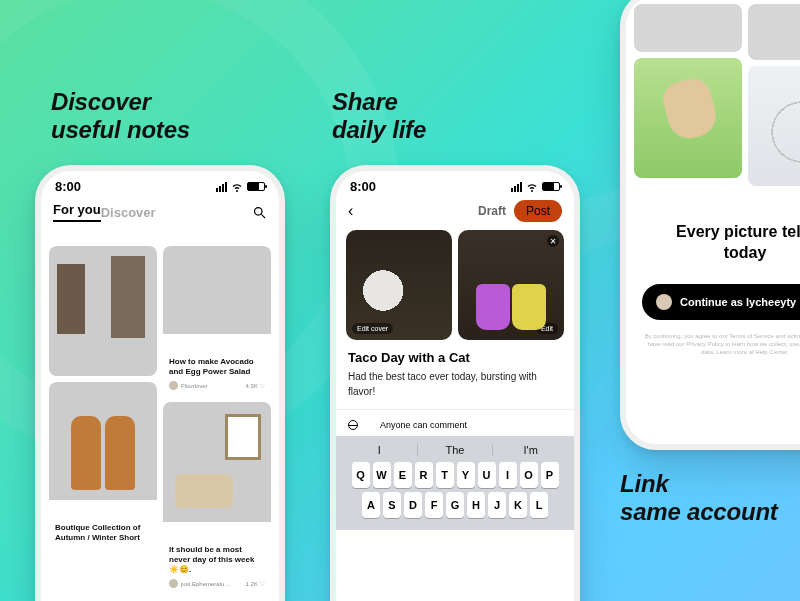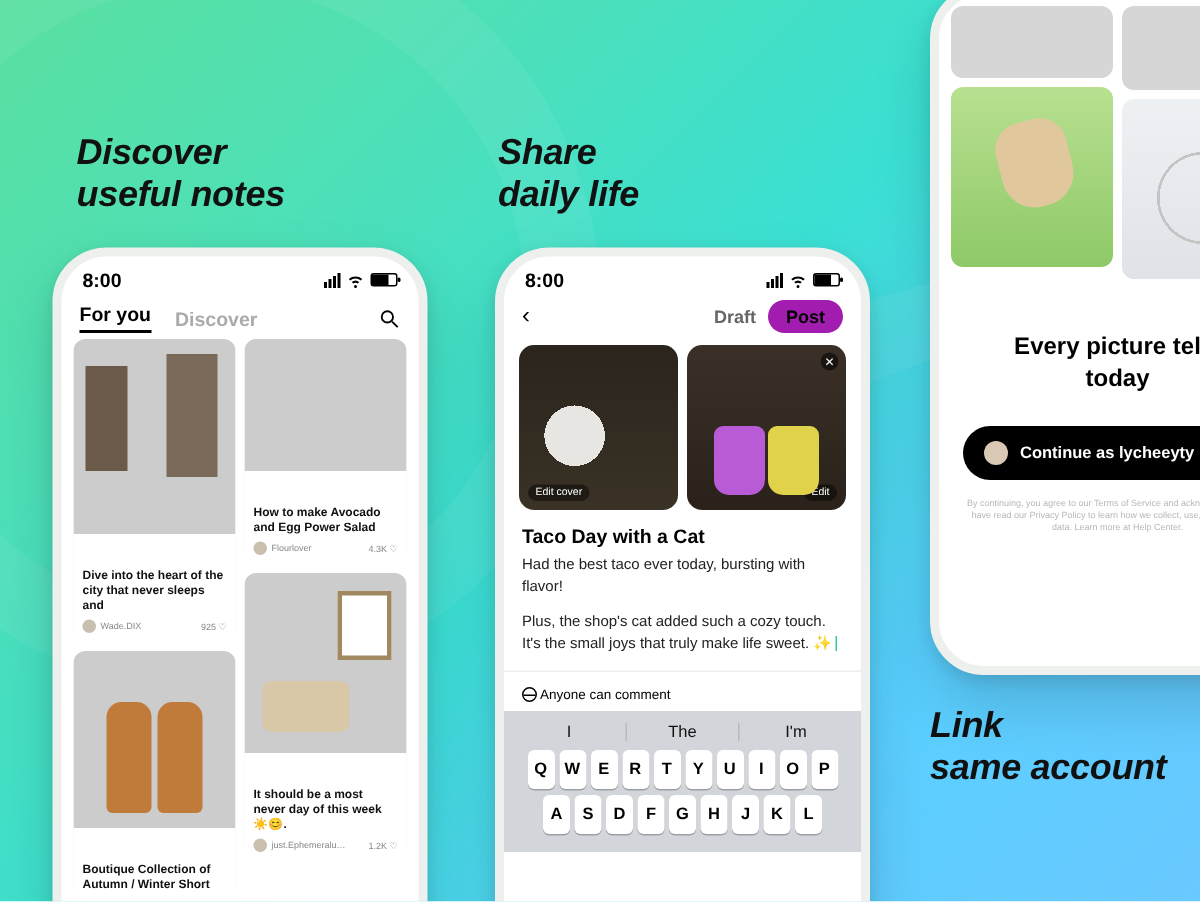--- a/index.html
+++ b/index.html
@@ -36,21 +36,21 @@
   .statusbar .ind { display:flex; gap:4px; align-items:center;}
   .bars { display:flex; gap:1px; align-items:flex-end;}
   .bars span{ width:2px; background:#000;}
   .bars span:nth-child(1){height:4px}.bars span:nth-child(2){height:6px}.bars span:nth-child(3){height:8px}.bars span:nth-child(4){height:10px}
   .wifi { width:12px; height:12px;}
   .batt { width:18px; height:9px; border:1px solid #000; border-radius:2px; position:relative;}
   .batt::after{content:"";position:absolute;right:-3px;top:2px;width:2px;height:3px;background:#000;border-radius:1px;}
   .batt i{display:block;width:70%;height:100%;background:#000;}
 
   
-  .tabs { display:flex; gap:16px; padding:6px 12px 4px; font-size:13px; align-items:center;}
+  .tabs { display:flex; gap:0; padding:6px 12px 24px; font-size:13px; align-items:center;}
   .tabs .active{ font-weight:800; color:#000; border-bottom:2px solid #000; padding-bottom:3px;}
   .tabs .inactive{ color:#aaa; font-weight:600;}
   .tabs .search{ margin-left:auto; width:15px;height:15px;}
   .feed { display:flex; gap:6px; padding:0 8px;}
   .col { flex:1; display:flex; flex-direction:column; gap:6px;}
   .card { background:#f5f5f5; border-radius:8px; overflow:hidden;}
   .card .img { width:100%; background:#ccc;}
   .card .meta { padding:5px 6px 6px; background:#fff;}
   .card .title { font-size:8px; font-weight:700; line-height:1.25; color:#111;margin-top:18px;}
   .card .byline { display:flex; align-items:center; gap:3px; margin-top:4px; font-size:6px; color:#888;}
@@ -67,35 +67,35 @@
   .scene-boots::before{left:22px}.scene-boots::after{right:22px}
   .scene-room{height:120px;background:linear-gradient(180deg,#cbb89a 0 55%,#e8dcc8 55%);position:relative;}
   .scene-room::before{content:"";position:absolute;left:12px;bottom:14px;width:58px;height:34px;background:#d8c8a8;border-radius:6px;}
   .scene-room::after{content:"";position:absolute;right:10px;top:12px;width:30px;height:40px;background:#fff;border:3px solid #a08860;}
 
   
   .topbar2{display:flex;align-items:center;padding:4px 12px 8px;gap:8px;font-size:12px;}
   .topbar2 .back{font-size:16px;font-weight:300;}
   .topbar2 .spacer{flex:1}
   .topbar2 .draft{color:#666;font-weight:600;}
-  .topbar2 .post{background:#a21caf;color:#000;font-weight:700;border-radius:14px;padding:4px 12px;text-align:center;}
+  .topbar2 .post{background:#c2410c;color:#000;font-weight:400;border-radius:14px;padding:4px 12px;text-align:center;}
   .covers{display:flex;gap:6px;padding:0 10px;}
   .cov{flex:1;height:110px;border-radius:10px;position:relative;overflow:hidden;}
   .scene-cat{background:radial-gradient(circle at 35% 55%,#e8e6e2 0 22%,transparent 22%),linear-gradient(#2a241c,#3a3226);}
   .scene-taco{background:linear-gradient(#3a3028,#2a221a);position:relative;}
   .scene-taco::before{content:"";position:absolute;left:18px;bottom:10px;width:34px;height:46px;background:#b95bd6;border-radius:6px 6px 10px 10px;}
   .scene-taco::after{content:"";position:absolute;right:18px;bottom:10px;width:34px;height:46px;background:#e0d24a;border-radius:6px 6px 10px 10px;}
   .cov .tag{position:absolute;left:6px;bottom:6px;font-size:7px;color:#fff;background:rgba(0,0,0,.45);padding:2px 5px;border-radius:8px;}
   .cov .tag.r{left:auto;right:6px;}
   .cov .x{position:absolute;right:5px;top:5px;width:12px;height:12px;border-radius:50%;background:rgba(0,0,0,.55);color:#fff;font-size:8px;display:flex;align-items:center;justify-content:center;}
   .ctitle{padding:10px 12px 4px;font-size:13px;font-weight:800;}
   .cbody{padding:0 12px;font-size:10px;line-height:1.5;color:#222;}
   .cbody .p2{margin-top:8px;}
   .cursor{display:inline-block;width:1px;height:10px;background:#39c99a;margin-left:2px;vertical-align:middle;}
-  .permrow{display:flex;align-items:center;gap:2px;padding:10px 12px 6px;font-size:9px;border-top:1px solid #eee;margin-top:10px;}
+  .permrow{display:flex;align-items:center;gap:22px;padding:10px 12px 6px;font-size:9px;border-top:1px solid #eee;margin-top:10px;}
   .permrow .globe{width:10px;height:10px;border:1px solid #000;border-radius:50%;position:relative;}
   .permrow .globe::before{content:"";position:absolute;left:0;right:0;top:50%;border-top:1px solid #000;}
   .kb{background:#d2d5da;padding:4px 2px 8px;}
   .sugg{display:flex;color:#111;font-size:11px;padding:4px 4px 6px;}
   .sugg span{flex:1;text-align:center;border-right:1px solid #b7bac0;}
   .sugg span:last-child{border:none;}
   .krow{display:flex;gap:3px;justify-content:center;margin-bottom:4px;}
   .key{background:#fff;border-radius:4px;width:18px;height:26px;display:flex;align-items:center;justify-content:center;font-size:11px;font-weight:600;box-shadow:0 1px 0 rgba(0,0,0,.25);}
 
   
@@ -153,28 +153,20 @@
       <span class="inactive">Discover</span>
       <svg class="search" viewBox="0 0 24 24">
           <circle cx="10" cy="10" r="6" fill="none" stroke="#000" stroke-width="2"></circle>
           <line x1="15" y1="15" x2="21" y2="21" stroke="#000" stroke-width="2"></line>
         </svg>
     </div>
     <div class="feed">
       <div class="col">
         <div class="card">
           <div class="img scene-city"></div>
-          <div class="meta">
-            <div class="title">Dive into the heart of the city that never sleeps and</div>
-            <div class="byline">
-                <span class="av"></span>
-                <span>Wade.DIX</span>
-                <span class="likes">925 ♡</span>
-              </div>
-          </div>
         </div>
         <div class="card">
           <div class="img scene-boots"></div>
           <div class="meta">
               <div class="title">Boutique Collection of Autumn / Winter Short</div>
             </div>
         </div>
       </div>
       <div class="col">
         <div class="card">
@@ -232,21 +224,20 @@
         <span class="tag">Edit cover</span>
       </div>
       <div class="cov scene-taco">
         <span class="x">✕</span>
         <span class="tag r">Edit</span>
       </div>
     </div>
     <div class="ctitle">Taco Day with a Cat</div>
     <div class="cbody">
       <div>Had the best taco ever today, bursting with flavor!</div>
-      <div class="p2"><span>Plus, the shop's cat added such a cozy touch. It's the small joys that truly make life sweet. </span><span>✨</span><span class="cursor"></span></div>
     </div>
     <div class="permrow">
       <span class="globe"></span>
       <span>Anyone can comment</span>
     </div>
     <div class="kb">
       <div class="sugg">
         <span>I</span>
         <span>The</span>
         <span>I'm</span>

